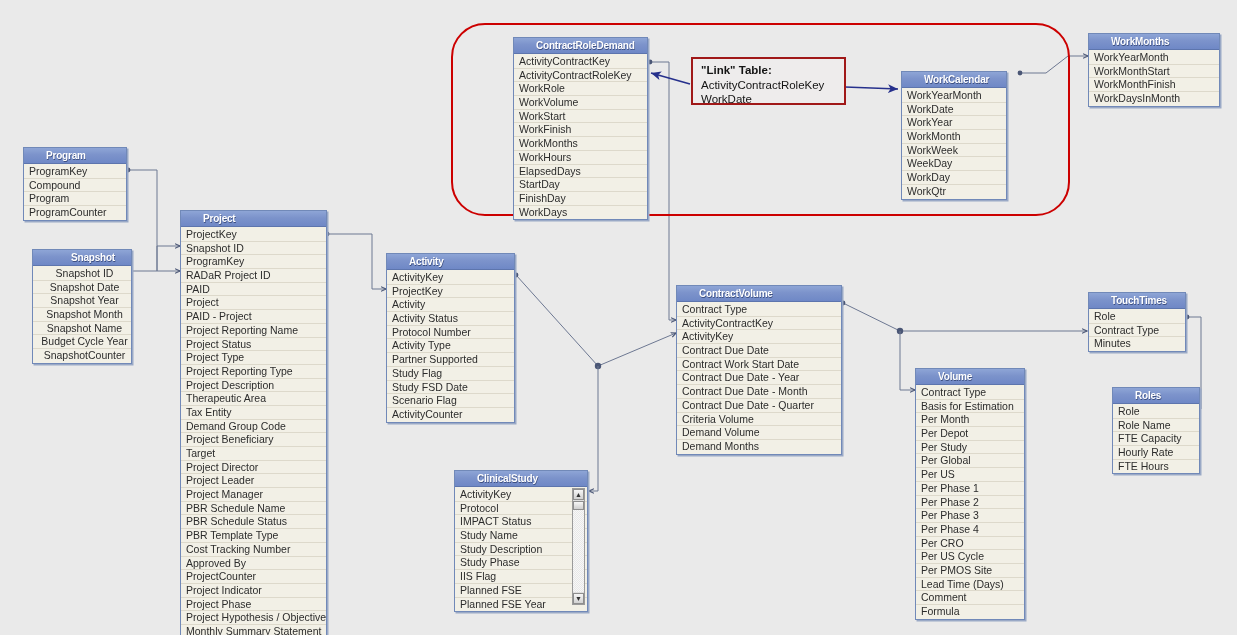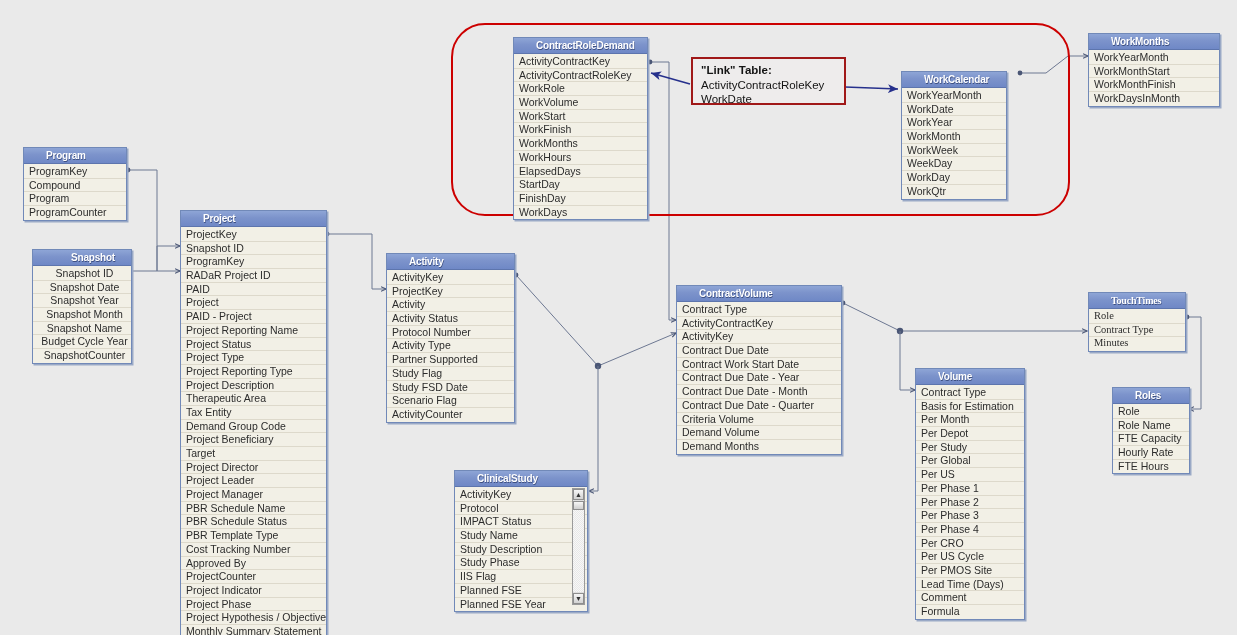--- a/index.html
+++ b/index.html
@@ -341,30 +341,30 @@
         <div class="row">Per Phase 4</div>
         <div class="row">Per CRO</div>
         <div class="row">Per US Cycle</div>
         <div class="row">Per PMOS Site</div>
         <div class="row">Lead Time (Days)</div>
         <div class="row">Comment</div>
         <div class="row">Formula</div>
       </div>
   </div>
 
-  <div class="tbl" style="left:1088px;top:292px;width:98px;font-family:Liberation Serif, serif;">
+  <div class="tbl" style="left:1088px;top:292px;width:98px;">
     <div class="hdr">TouchTimes</div>
     <div class="rows">
         <div class="row">Role</div>
         <div class="row">Contract Type</div>
         <div class="row">Minutes</div>
       </div>
   </div>
 
-  <div class="tbl" style="left:1112px;top:387px;width:78px;">
+  <div class="tbl" style="left:1112px;top:387px;width:88px;">
     <div class="hdr">Roles</div>
     <div class="rows">
         <div class="row">Role</div>
         <div class="row">Role Name</div>
         <div class="row">FTE Capacity</div>
         <div class="row">Hourly Rate</div>
         <div class="row">FTE Hours</div>
       </div>
   </div>
 

